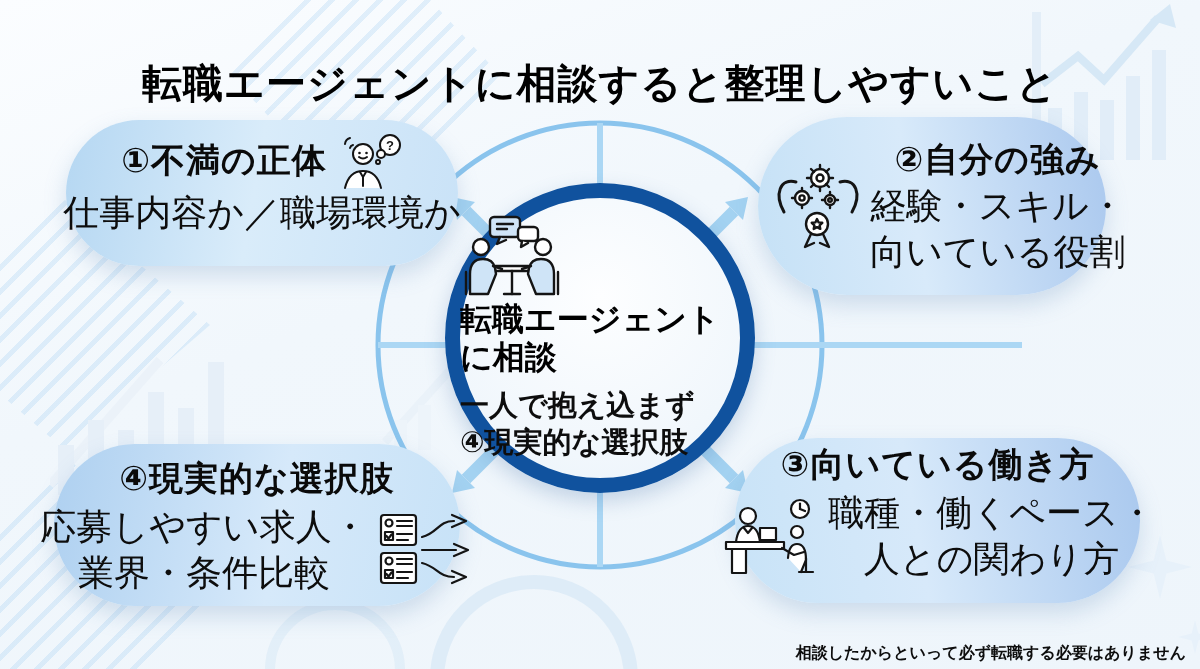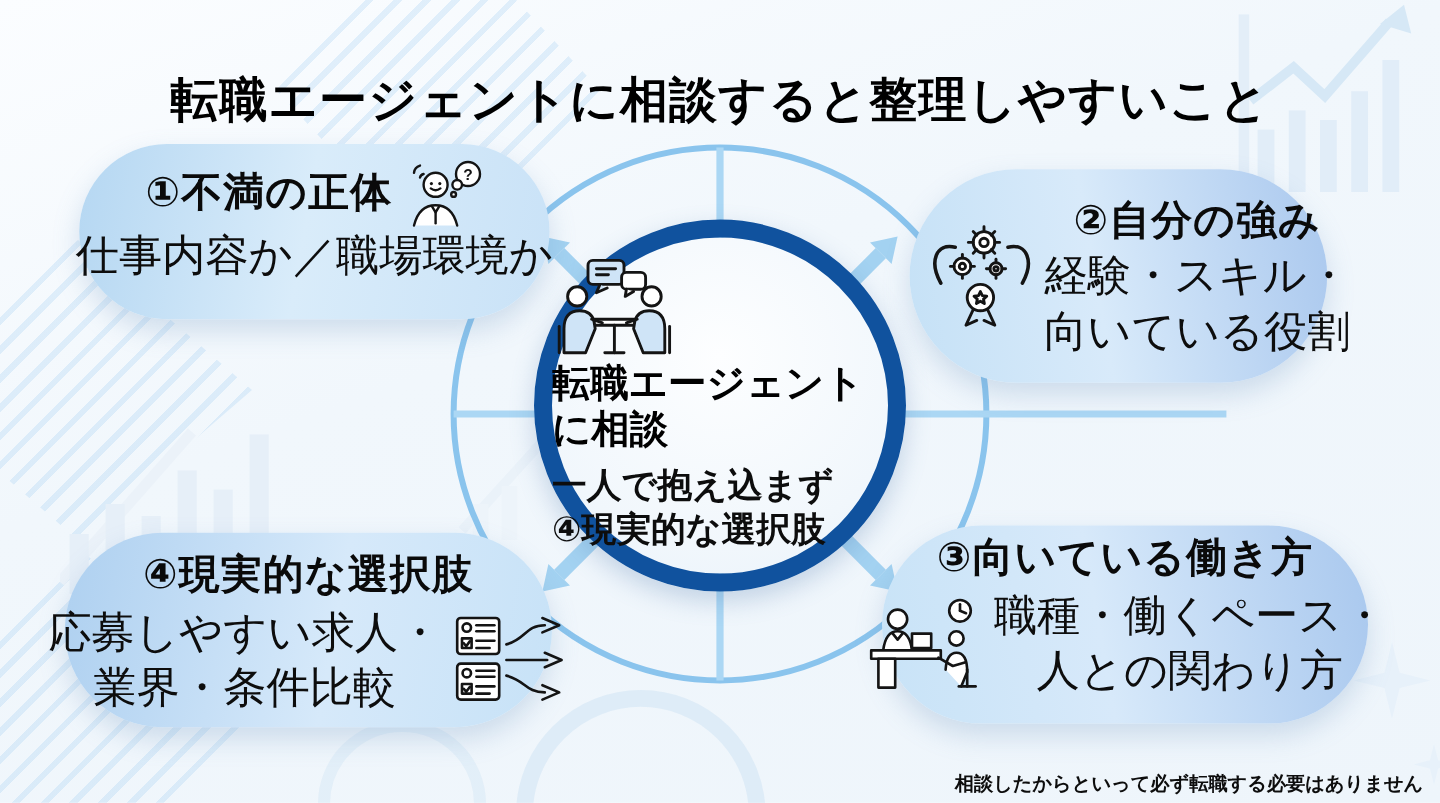--- a/index.html
+++ b/index.html
@@ -30,21 +30,21 @@
   
   .bubble{position:absolute;z-index:2;display:flex;flex-direction:column;align-items:center;
     box-shadow:0 10px 22px rgba(110,150,195,.28);}
   .bubble .b-title{font-weight:900;font-size:34px;letter-spacing:1px;color:#0a0a0a;white-space:nowrap;}
   .bubble .b-line{font-weight:400;font-size:36px;line-height:1.28;color:#0d0d0d;white-space:nowrap;text-align:center;}
   .b-row{display:flex;align-items:center;justify-content:center;gap:10px;}
   .bubble-tl{left:66px;top:120px;width:392px;height:146px;border-radius:74px;
     background:linear-gradient(100deg,#b5d7f2 0%,#d9ecfa 48%,#c9e2f7 100%);padding-top:12px;box-sizing:border-box;}
   .bubble-tr{left:758px;top:117px;width:348px;height:178px;border-radius:89px;
     background:linear-gradient(260deg,#aac8ee 0%,#d8eafa 55%,#c5e1f6 100%);
-    flex-direction:row;gap:6px;padding-left:14px;box-sizing:border-box;margin-top:24px;}
+    flex-direction:row;gap:6px;padding-left:14px;box-sizing:border-box;}
   .bubble-br{left:735px;top:438px;width:405px;height:165px;border-radius:83px;
     background:linear-gradient(260deg,#a9c8ee 0%,#d7e9fa 55%,#c8e3f7 100%);padding-top:4px;box-sizing:border-box;}
   .bubble-bl{left:54px;top:444px;width:406px;height:162px;border-radius:81px;
     background:linear-gradient(100deg,#aed0f0 0%,#d6e9fa 55%,#c7e2f7 100%);padding-top:12px;box-sizing:border-box;}
   .b-col{display:flex;flex-direction:column;align-items:center;justify-content:center;}
   
   .center-circle{position:absolute;left:445px;top:183px;width:310px;height:310px;border-radius:50%;
     border:15px solid #10529e;box-sizing:border-box;z-index:3;
     background:radial-gradient(circle at 50% 35%,#fdfeff 0%,#f1f7fc 70%,#e9f2fa 100%);
     display:flex;flex-direction:column;align-items:flex-start;box-shadow:0 8px 20px rgba(90,130,180,.3);}

